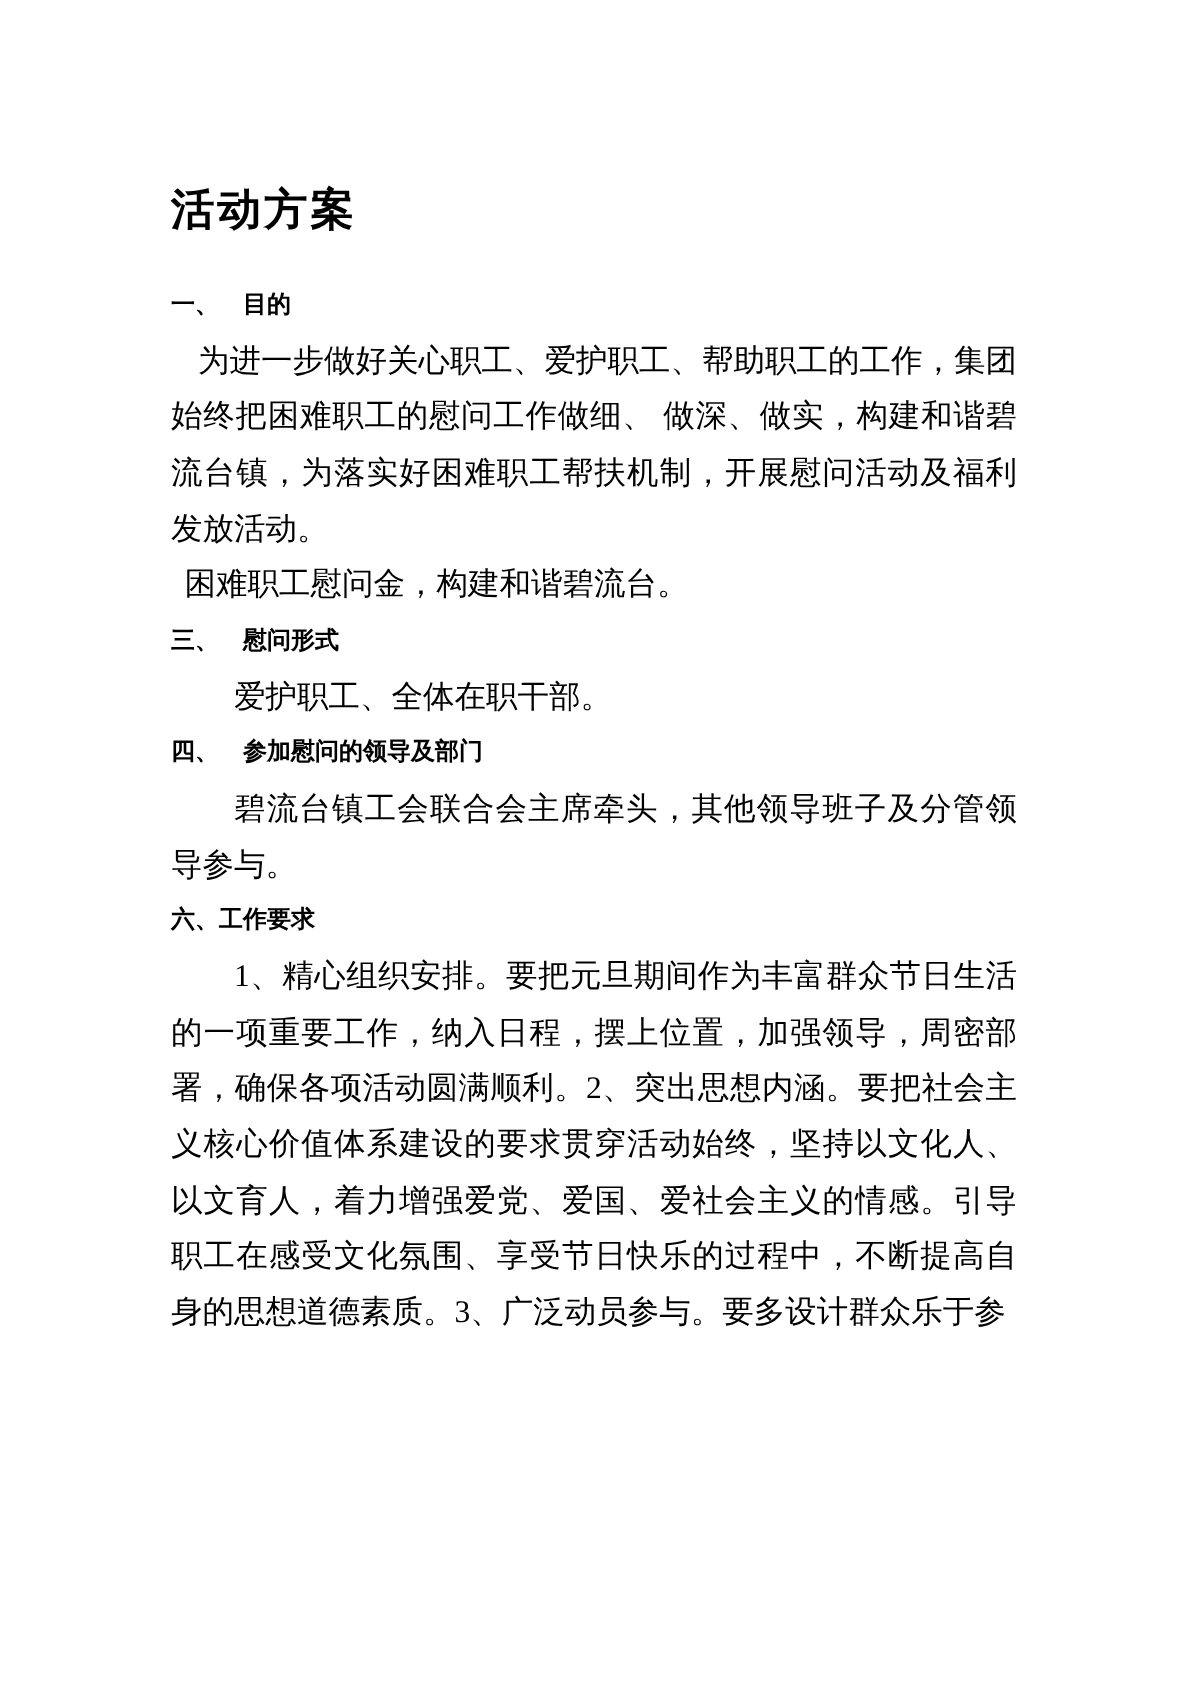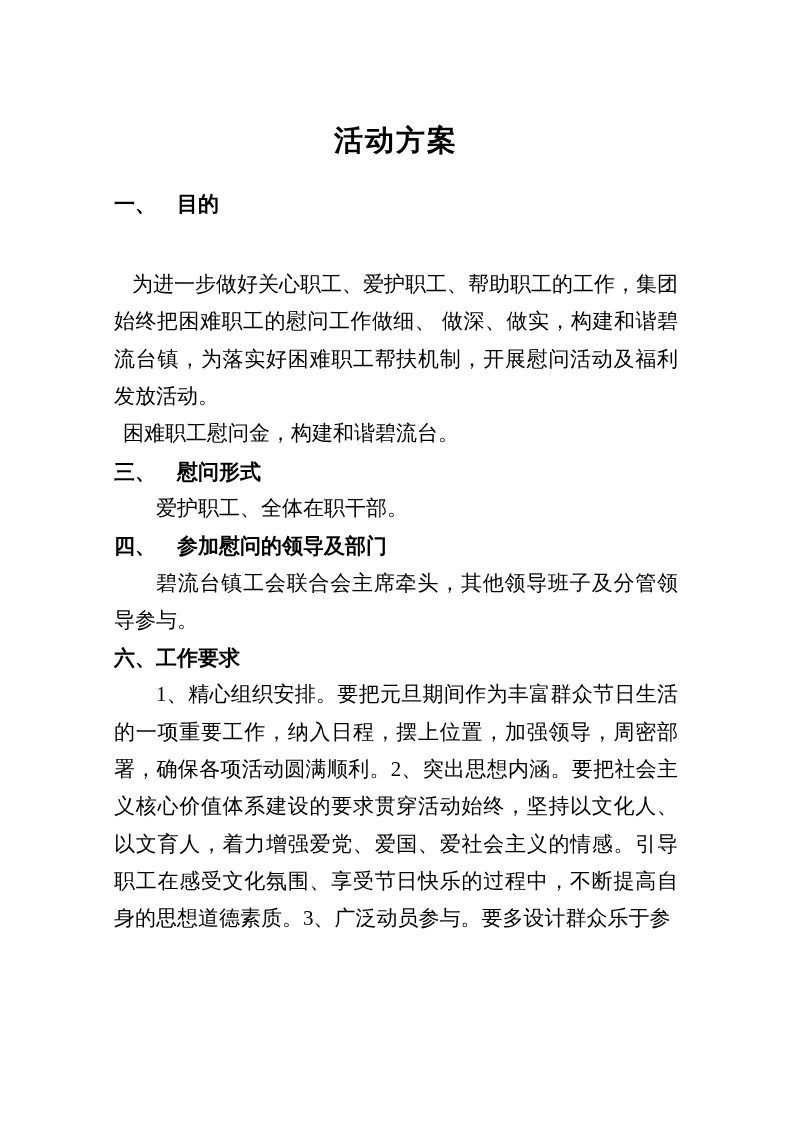--- a/index.html
+++ b/index.html
@@ -15,41 +15,41 @@
     color: #000000;
     box-sizing: border-box;
     padding: 96px 116px 0 114px;
     overflow: hidden;
   }
   .doc-title {
     font-family: "Liberation Serif", "DejaVu Serif", serif;
     font-size: 29px;
     font-weight: bold;
     line-height: 50px;
-    text-align: center;
+    text-align: left;
     letter-spacing: 2px;
   }
   .section-heading {
     font-family: "Liberation Sans", "DejaVu Sans", sans-serif;
-    font-size: 21px;
+    font-size: 16px;
     font-weight: bold;
     line-height: 37.3px;
     white-space: pre-wrap;
     text-align: left;
   }
   .section-body {
     margin: 0;
     font-family: "Liberation Serif", "DejaVu Serif", serif;
     font-size: 21px;
     line-height: 37.3px;
     text-align: justify;
     white-space: pre-wrap;
   }
   .indent-xs { text-indent: 9px; }
-  .indent-sm { text-indent: 18px; margin-top: 44px; }
+  .indent-sm { text-indent: 18px; }
   .indent-2  { text-indent: 42px; }
 </style>
 </head>
 <body>
 
 <div class="page">
 
   <h1 class="doc-title">活动方案</h1>
 
   <div class="section">

